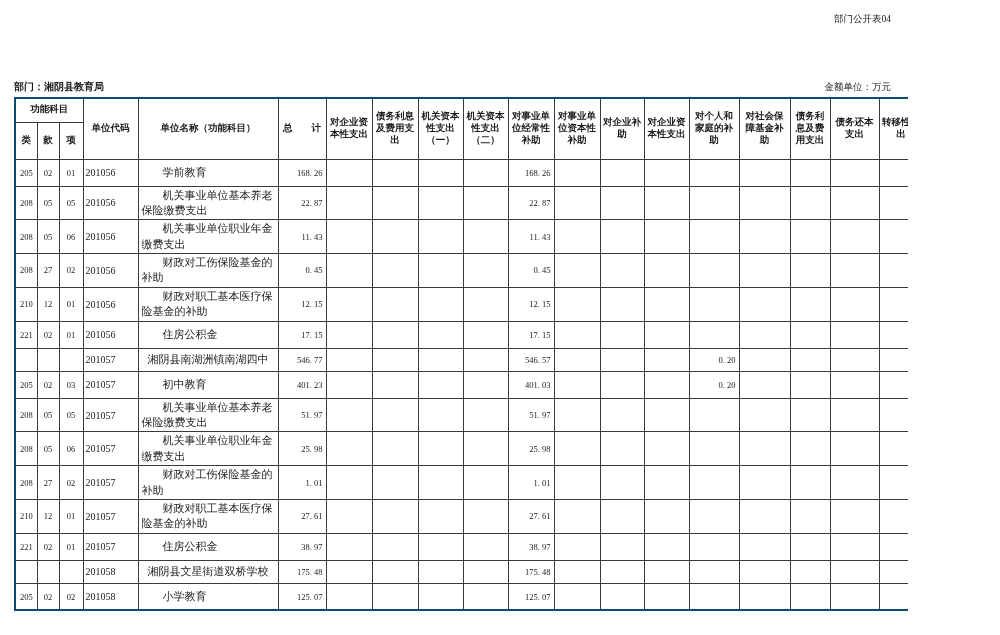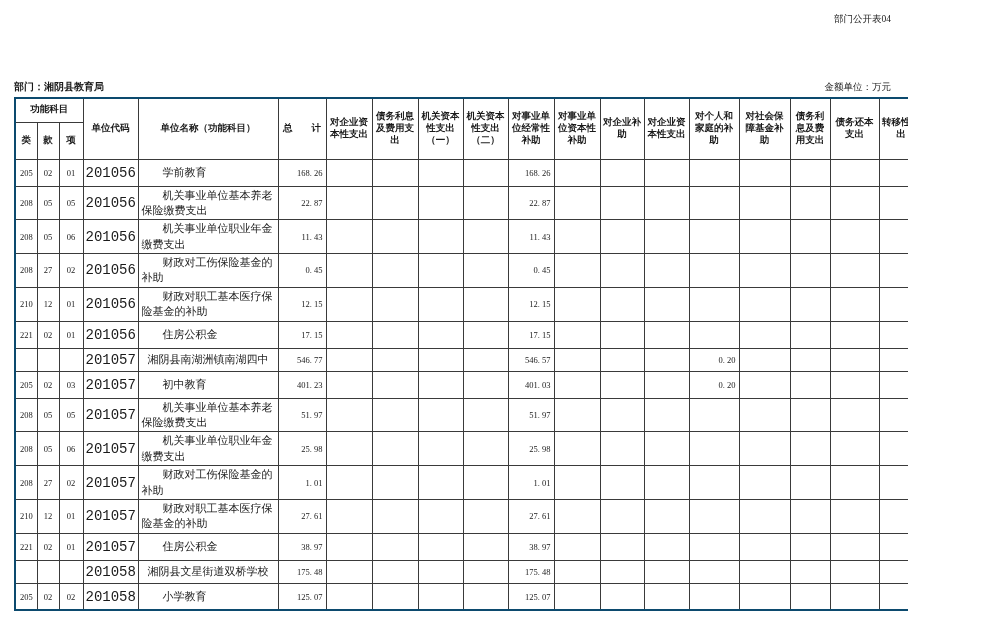--- a/index.html
+++ b/index.html
@@ -59,21 +59,21 @@
     font-size: 9.5px;
     text-align: center;
     line-height: 1.25;
     word-break: break-all;
   }
   .budget thead tr.h1 { height: 24px; }
   .budget thead tr.h2 { height: 37px; }
   .budget tbody tr { height: 27px; padding-left: 18px; }
   .budget tbody tr.unit { height: 23px; }
   td.klx  { text-align: center; font-size: 8.5px; }
-  td.code { text-align: center; font-size: 14px; padding-right: 5px; font-family: Liberation Mono, monospace; }
+  td.code { text-align: left; font-size: 10px; padding-right: 5px; }
   td.name {
     text-align: left;
     font-size: 11px;
     line-height: 1.4;
     padding: 1px 3px;
     text-indent: 1.9em;
     word-break: break-all;
   }
   tr.unit td.name { text-align: center; text-indent: 0; }
   td.num  { text-align: right; font-size: 8.5px; padding-right: 3px; white-space: nowrap; }

